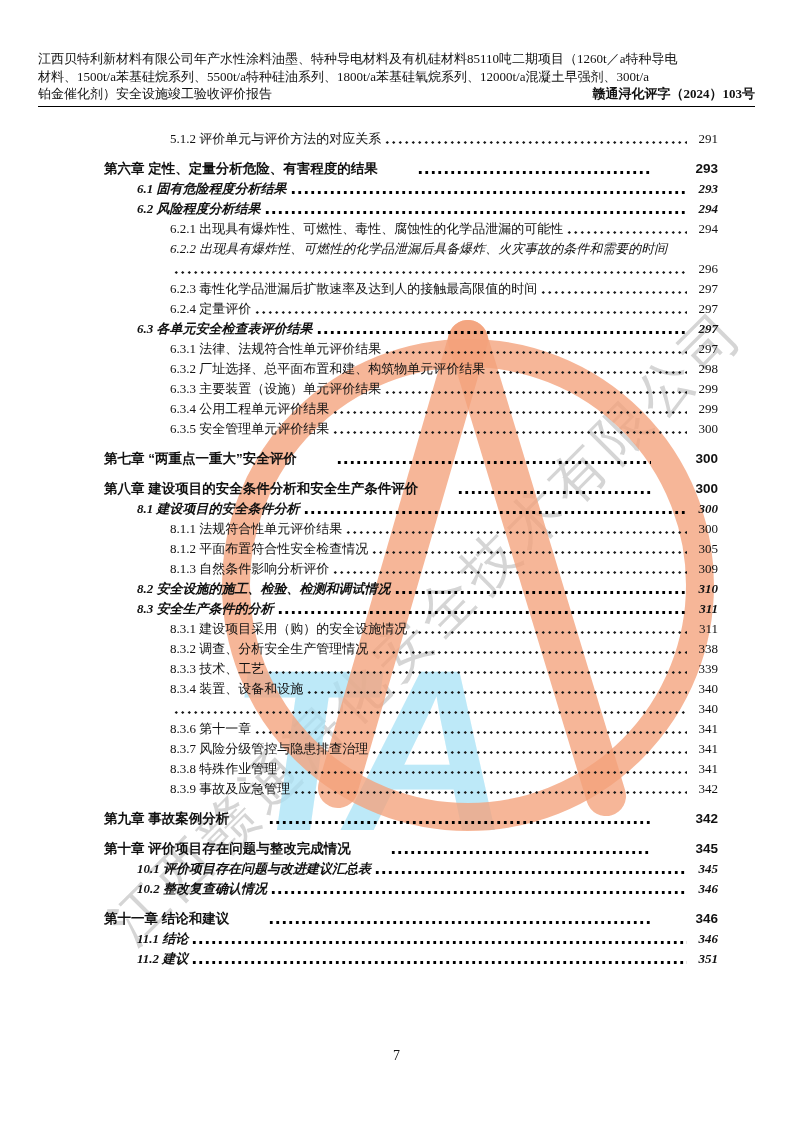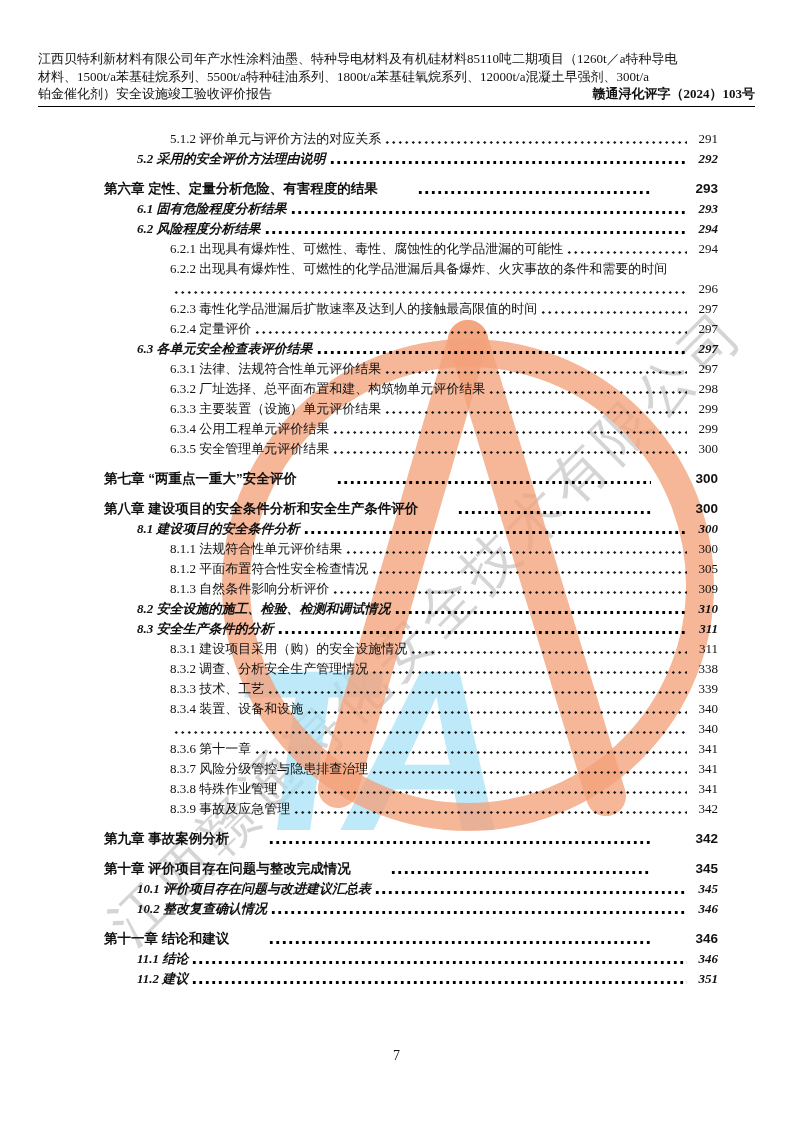--- a/index.html
+++ b/index.html
@@ -48,21 +48,21 @@
   .leader {
     flex:1; height:7px; margin:0 3px 3px 3px; align-self:flex-end;
     background-image:radial-gradient(circle, #161616 1.1px, transparent 1.4px);
     background-size:6.5px 7px; background-repeat:repeat-x; background-position:left bottom;
   }
   .lvl-ch .leader, .lvl-2 .leader {
     background-image:radial-gradient(circle, #000 1.4px, transparent 1.7px);
   }
   .lvl-ch .toc-page, .lvl-2 .toc-page { font-weight:bold; }
   .wrap-first .toc-title { white-space:normal; }
-  .wrap-first { height:auto; }
+  .wrap-first { height:auto;font-style:italic; }
   .wrap-cont { margin-left:66px; }
 
   .footer {
     position:absolute; top:1048px; left:0; right:0;
     text-align:center; font-size:14px; z-index:1;
   }
 </style>
 </head>
 <body>
 
@@ -94,25 +94,20 @@
       </div>
     </div>
 
     <div class="toc" id="toc-list">
 
     <div class="toc-row lvl-3">
           <span class="toc-title">5.1.2 评价单元与评价方法的对应关系</span>
           <span class="leader"></span>
           <span class="toc-page">291</span>
         </div>
-        <div class="toc-row lvl-2">
-          <span class="toc-title">5.2 采用的安全评价方法理由说明</span>
-          <span class="leader"></span>
-          <span class="toc-page">292</span>
-        </div>
         <div class="toc-row lvl-ch">
           <span class="toc-title">第六章 定性、定量分析危险、有害程度的结果</span>
           <span class="leader"></span>
           <span class="toc-page">293</span>
         </div>
         <div class="toc-row lvl-2">
           <span class="toc-title">6.1 固有危险程度分析结果</span>
           <span class="leader"></span>
           <span class="toc-page">293</span>
         </div>

